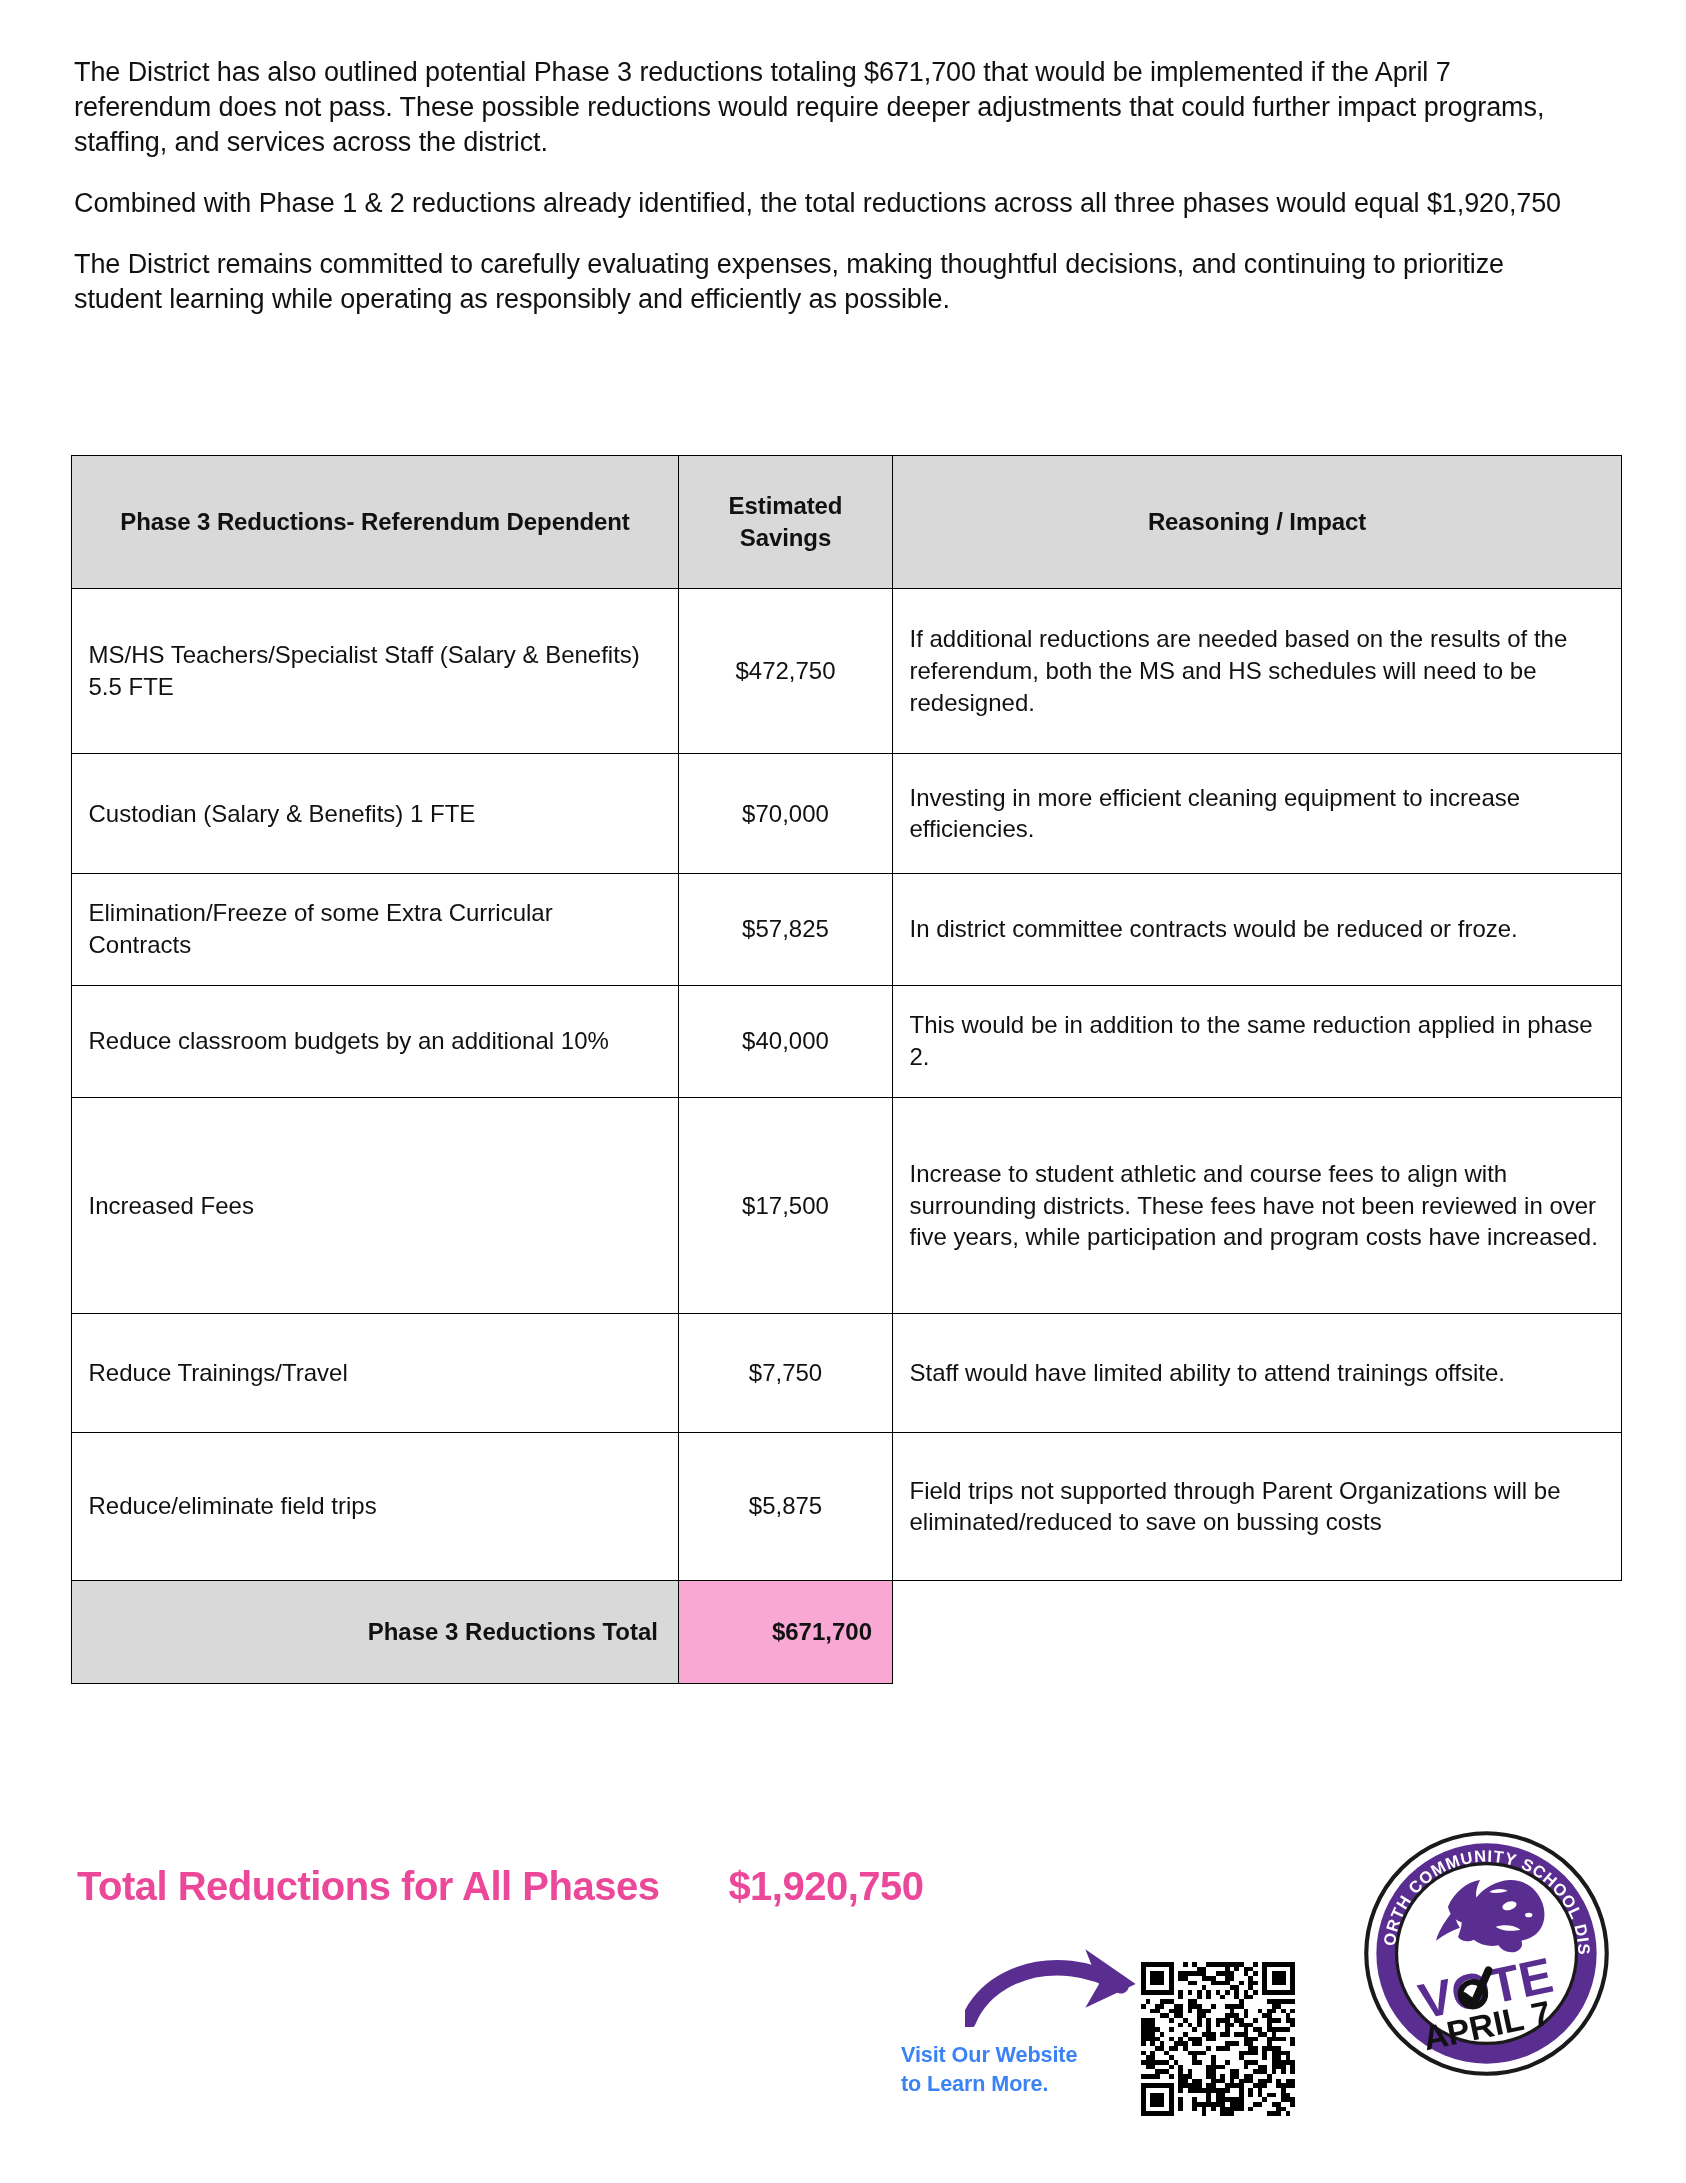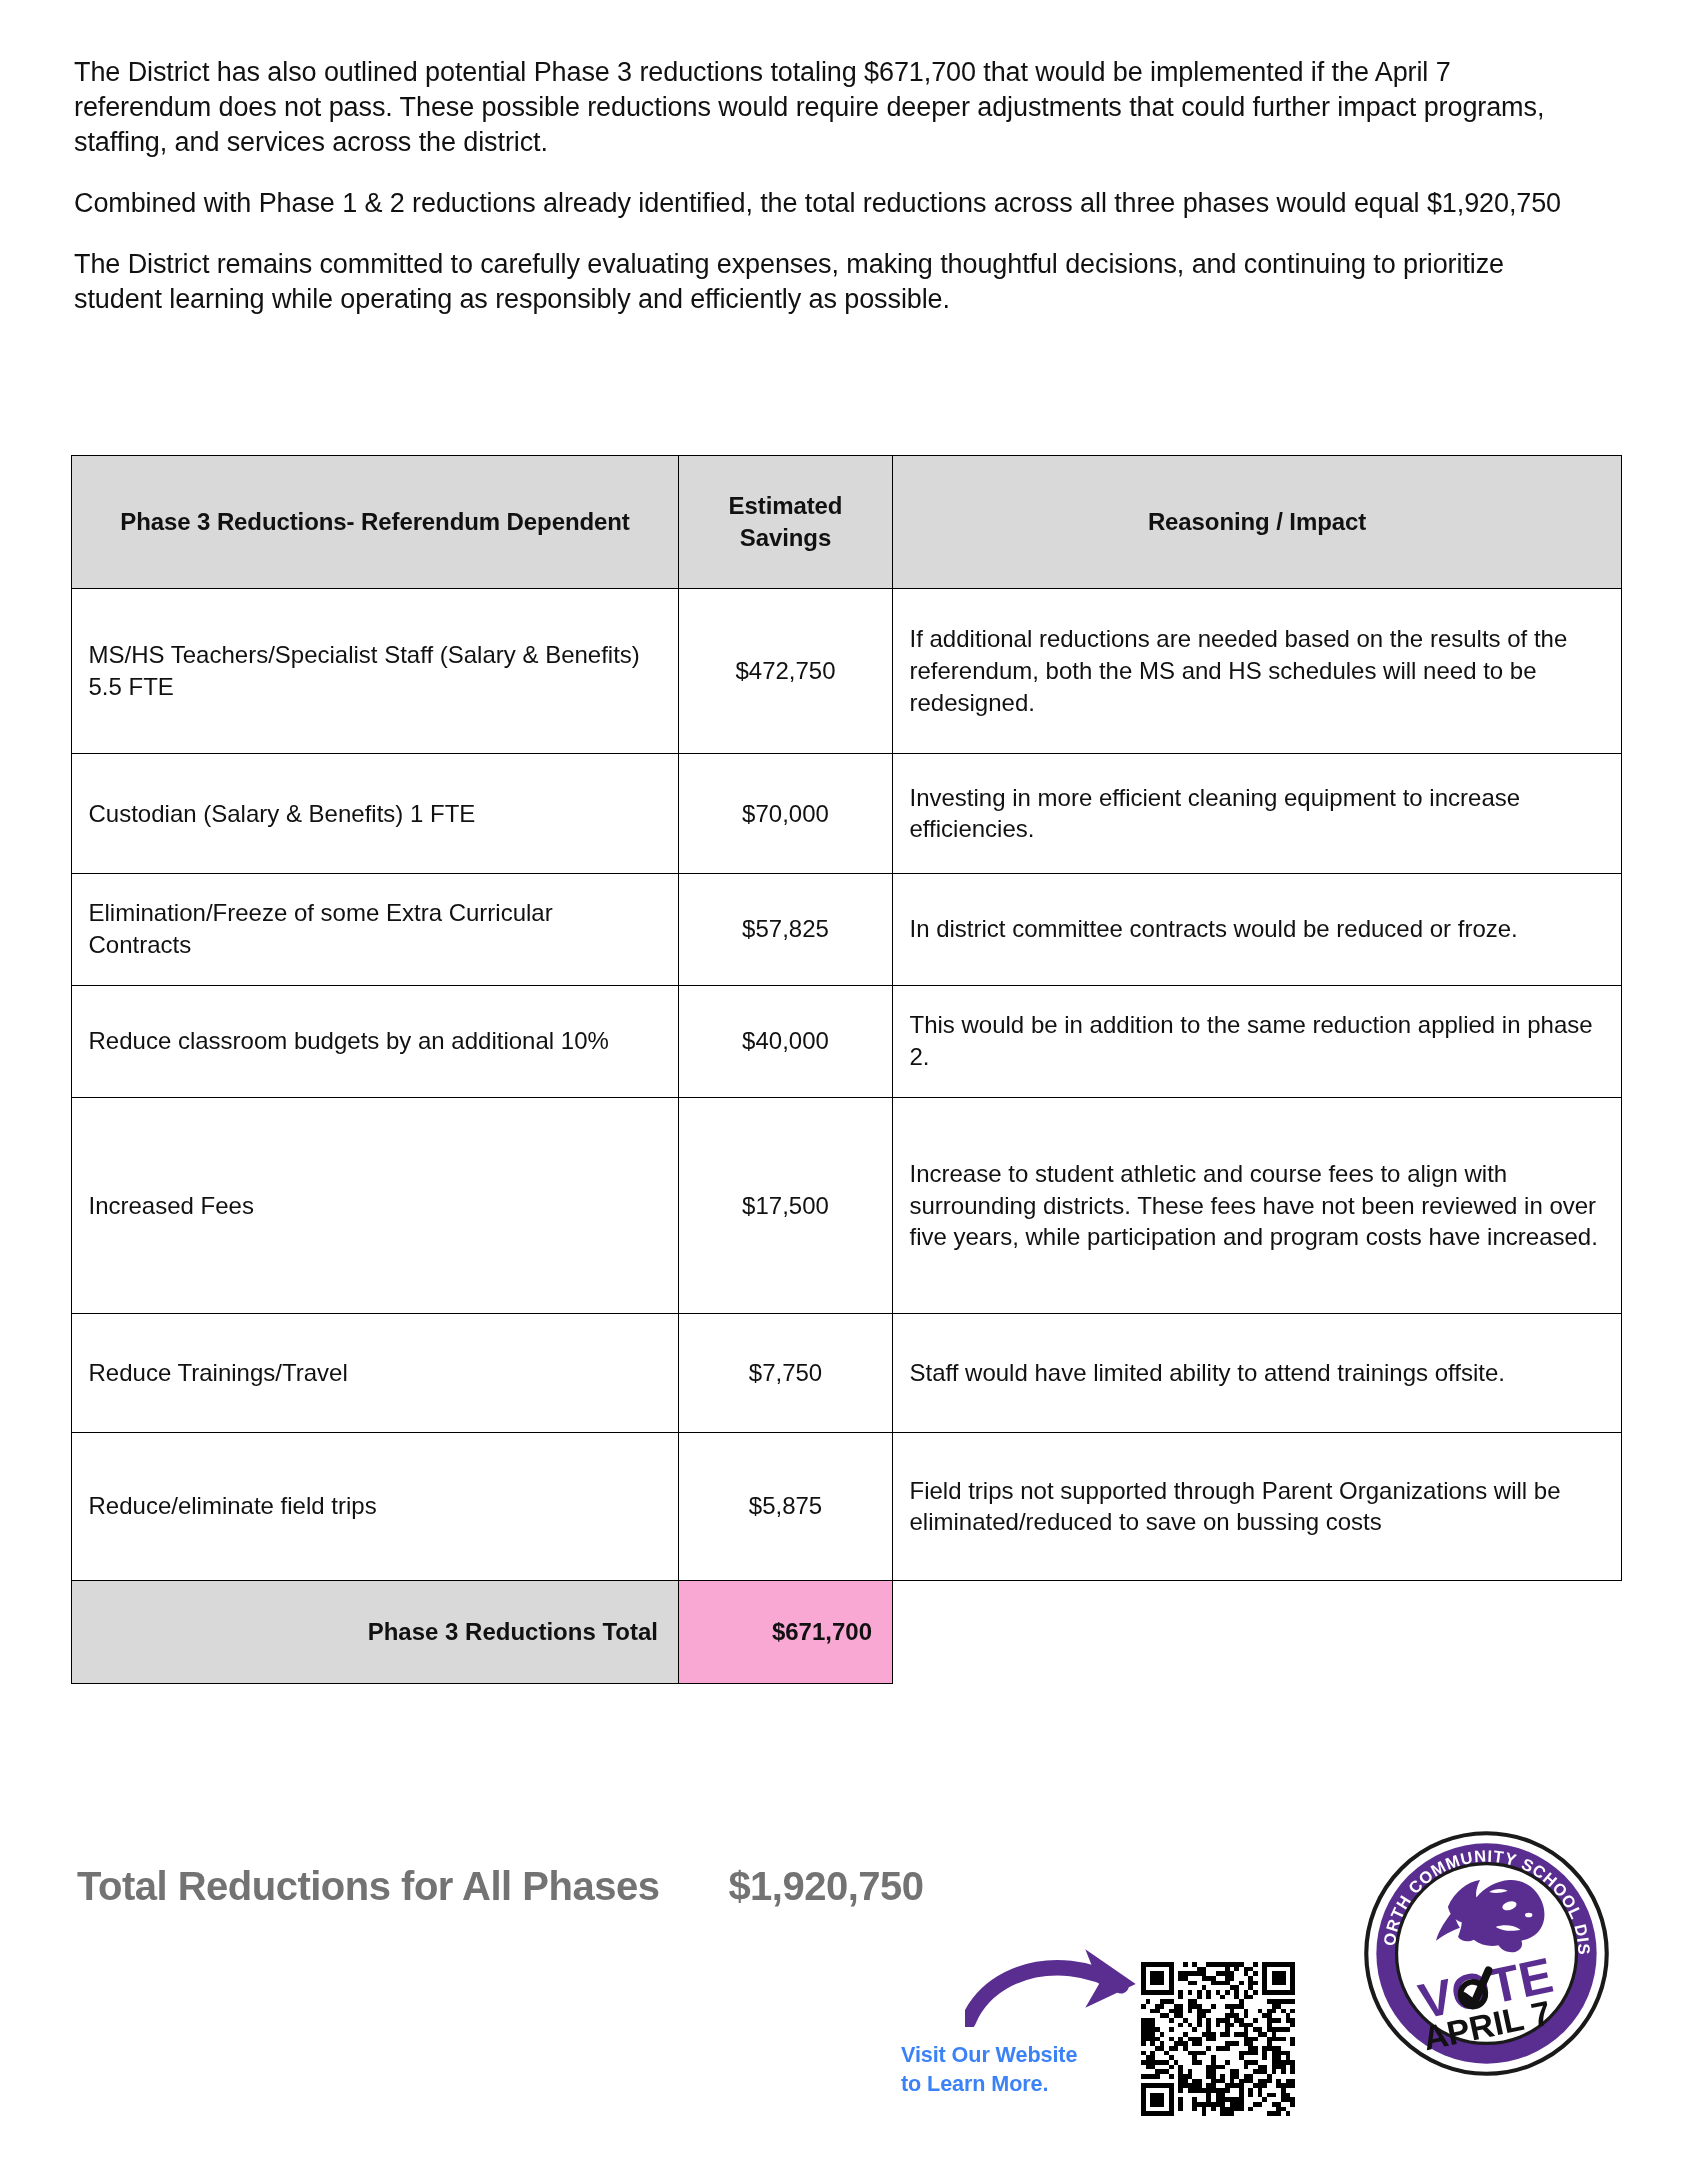--- a/index.html
+++ b/index.html
@@ -124,21 +124,21 @@
   .grand-total {
     position: absolute;
     left: 77px;
     top: 1864px;
     display: flex;
     align-items: flex-start;
     gap: 69px;
     font-weight: bold;
     font-size: 40px;
     letter-spacing: -0.5px;
-    color: #737373;
+    color: #ec4899;
   }
 
   
   .website-block {
     position: absolute;
     left: 901px;
     top: 1940px;
     width: 404px;
     height: 184px;
   }

